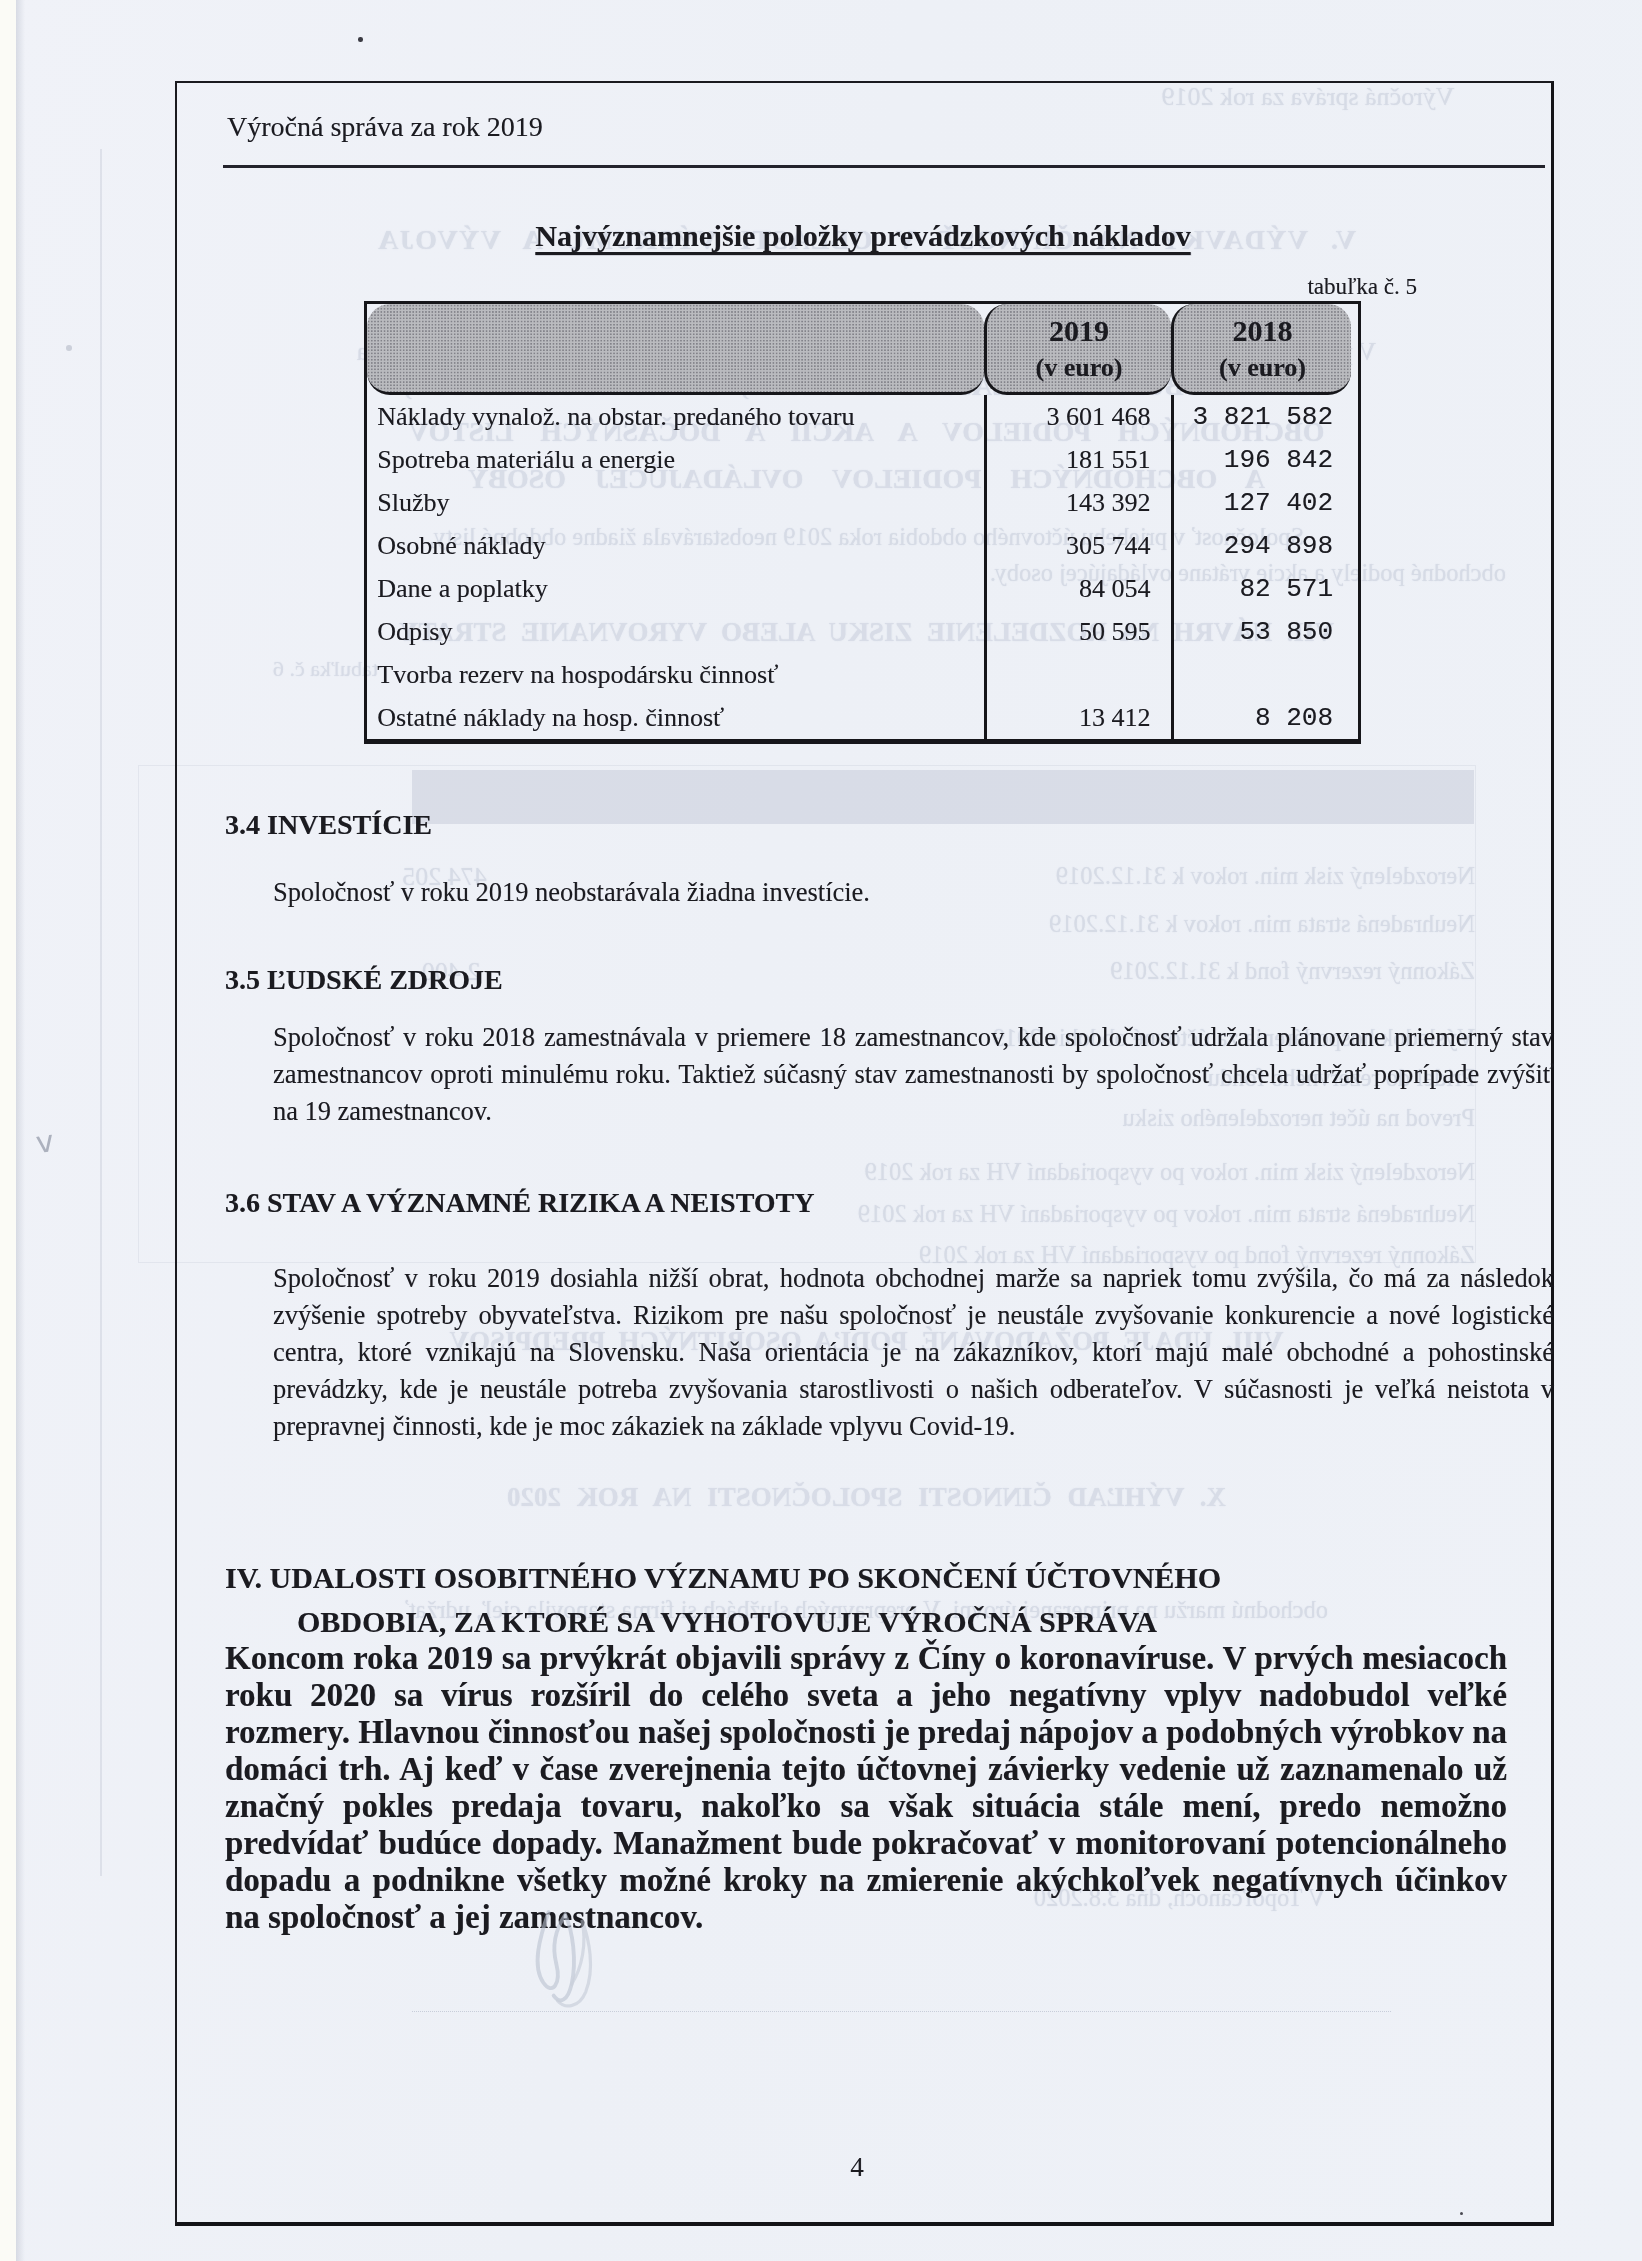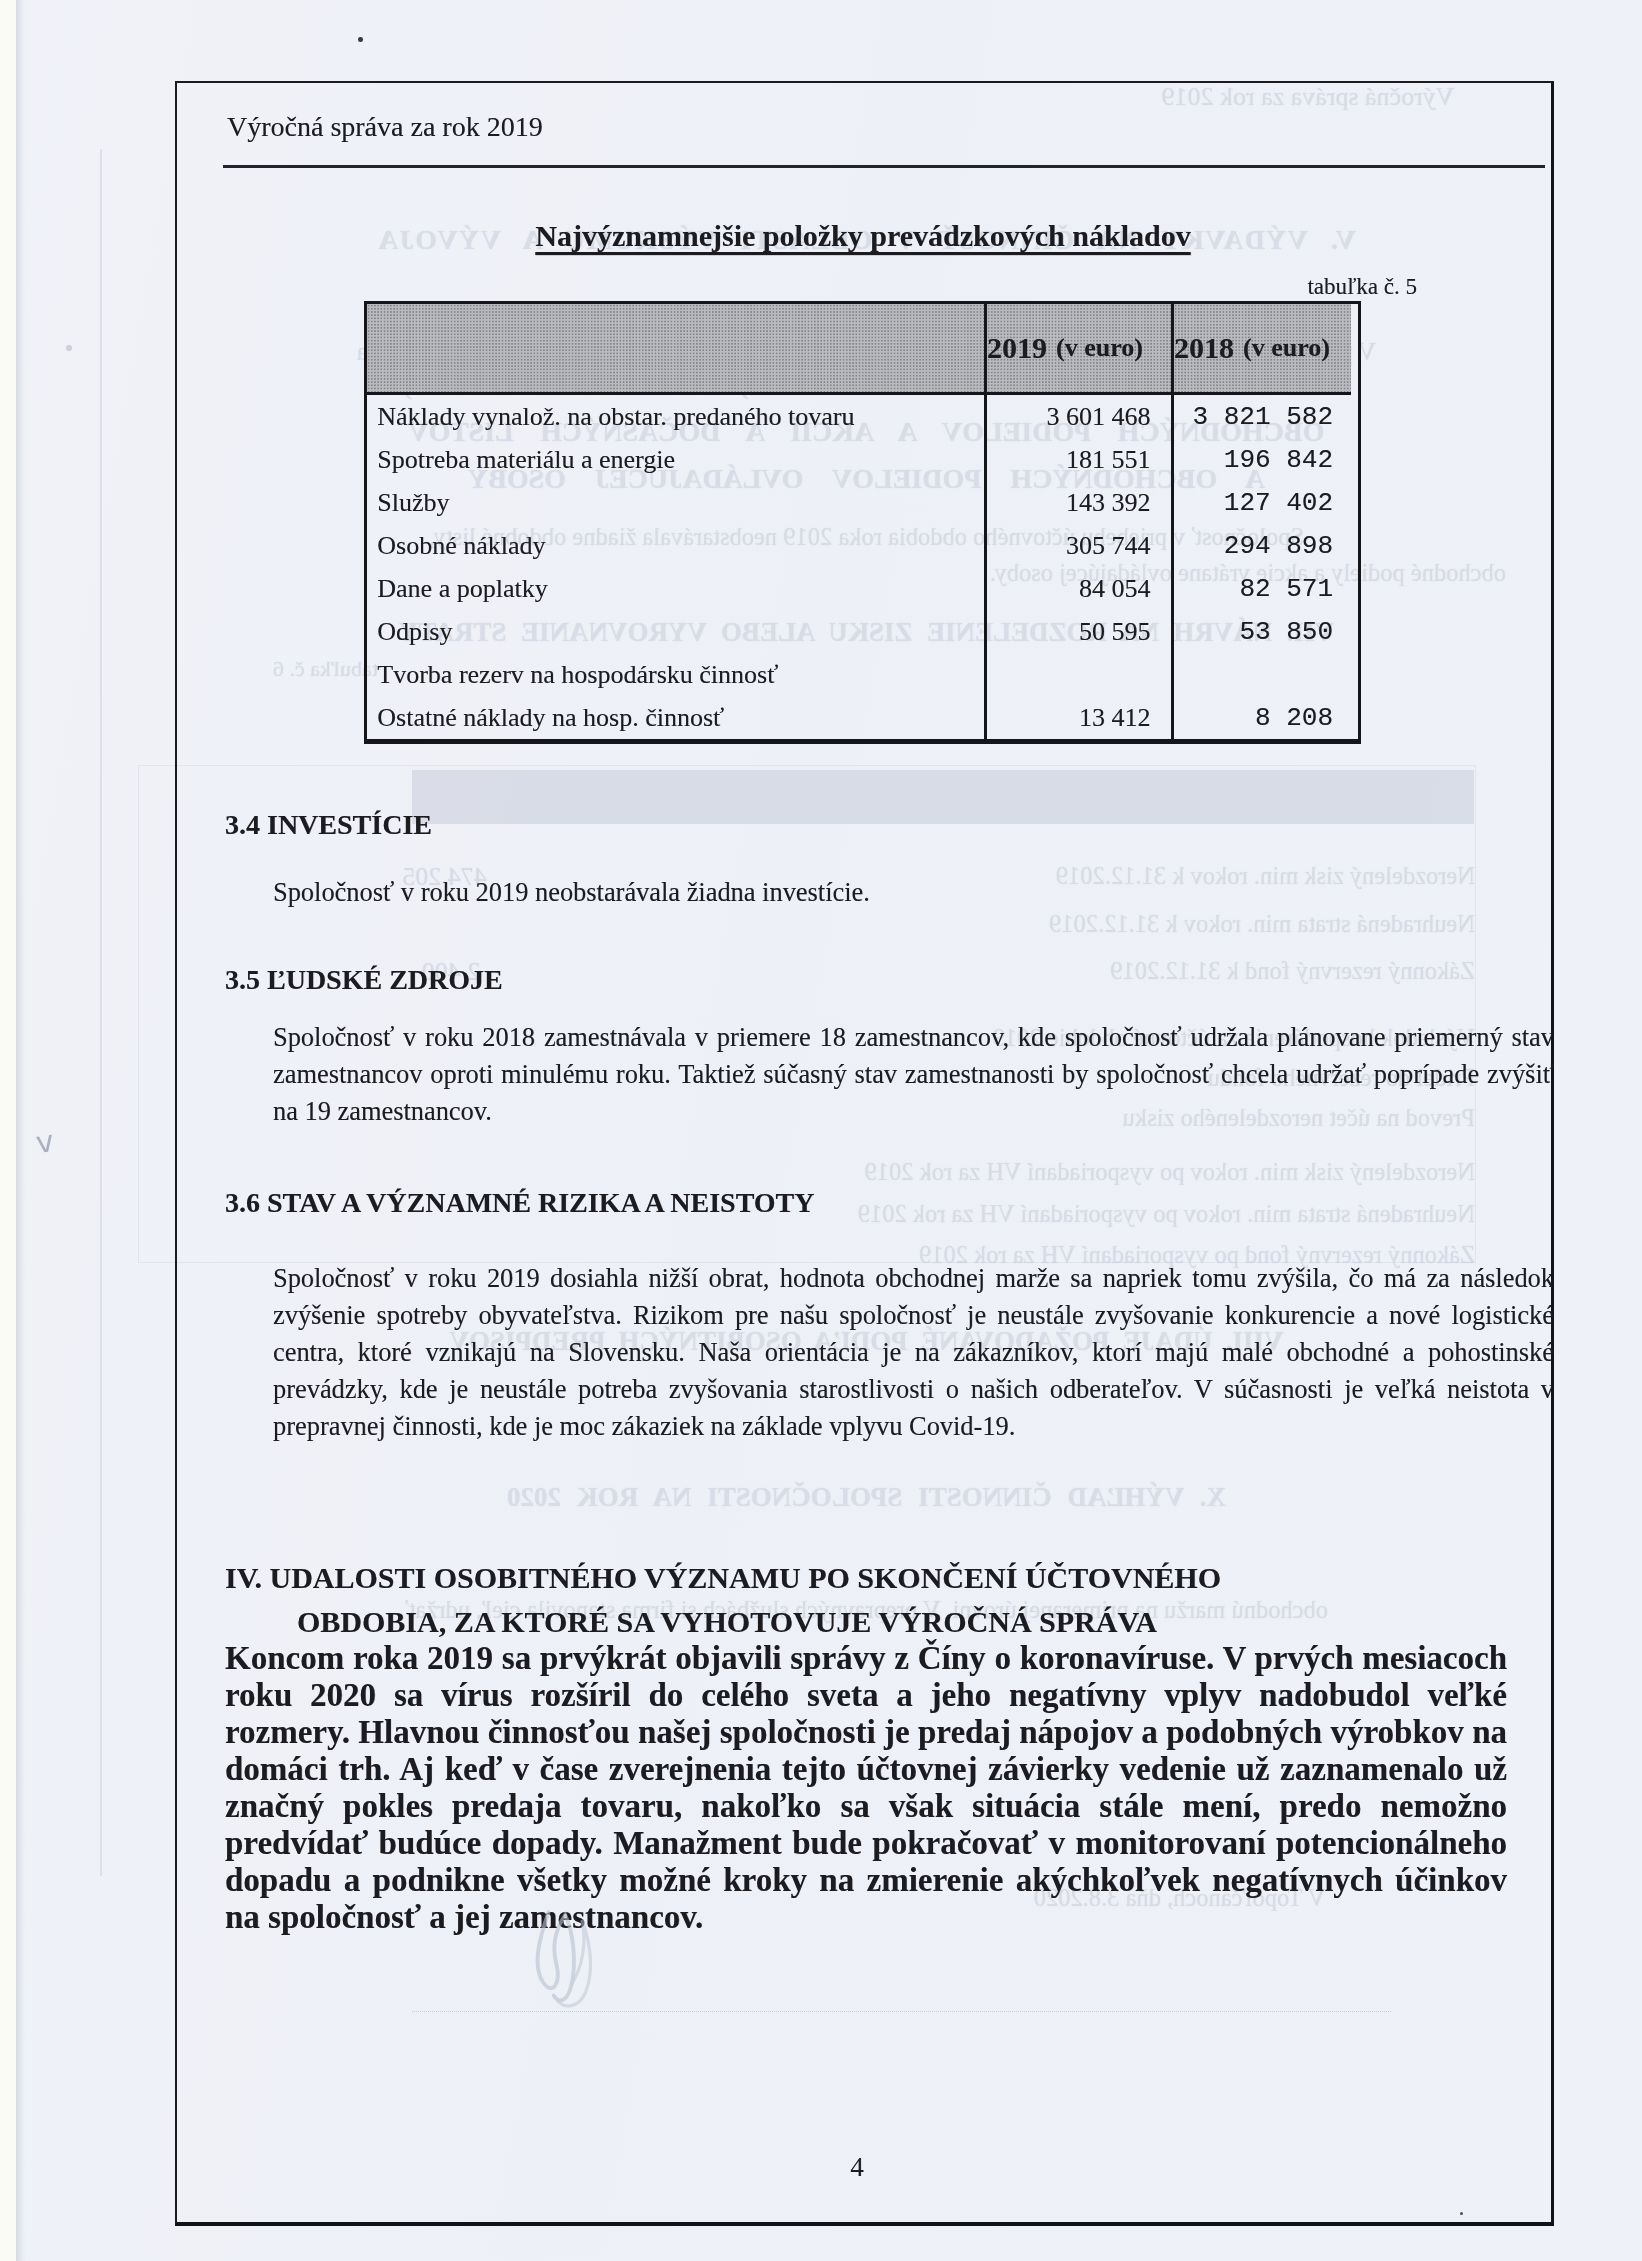--- a/index.html
+++ b/index.html
@@ -46,22 +46,22 @@
 
   
   .cost-table{position:absolute;left:364px;top:301px;width:997px;box-sizing:border-box;
     border:3.2px solid #16161a;border-bottom-width:5.8px;
     display:grid;grid-template-columns:617px 187px 180px;
     grid-template-rows:91px repeat(8,43px);}
   .th{background-color:#babbbf;
     background-image:radial-gradient(rgba(120,120,128,.85) 0.7px, transparent 0.8px);
     background-size:3.2px 3.2px;
     border-bottom:3.2px solid #16161a;box-sizing:border-box;
-    display:flex;flex-direction:row;align-items:center;justify-content:flex-start;gap:9px;
-    font-weight:bold;}
+    display:flex;flex-direction:column;align-items:center;justify-content:center;gap:9px;
+    font-weight:bold;border-radius:23px;}
   .th .yr{font-size:30px;line-height:1;}
   .th .un{font-size:26px;line-height:1;}
   .cell{box-sizing:border-box;display:flex;align-items:center;font-size:26px;}
   .cell.label{padding-left:10.3px;}
   .cell.num{justify-content:flex-end;}
   .col2{border-left:3.2px solid #16161a;}
   .col3{border-left:3.2px solid #16161a;}
   .cell.num.c2{padding-right:20.6px;}
   .cell.num.c3{padding-right:18px;font-family:Liberation Mono, monospace;}
 

